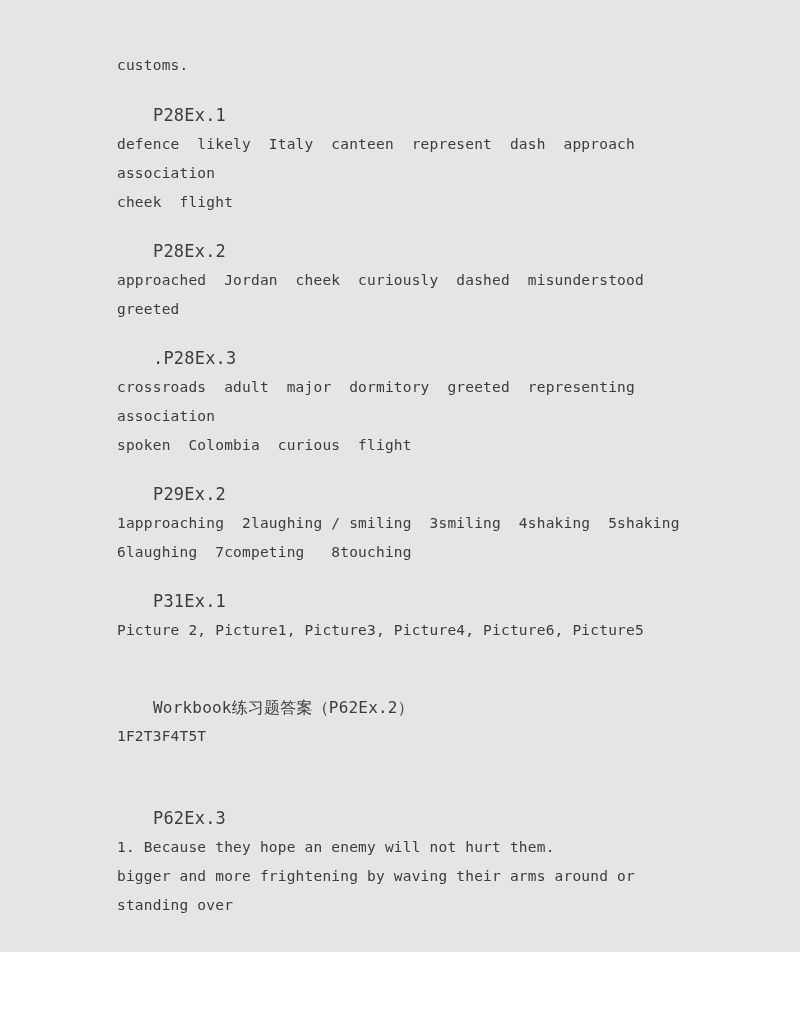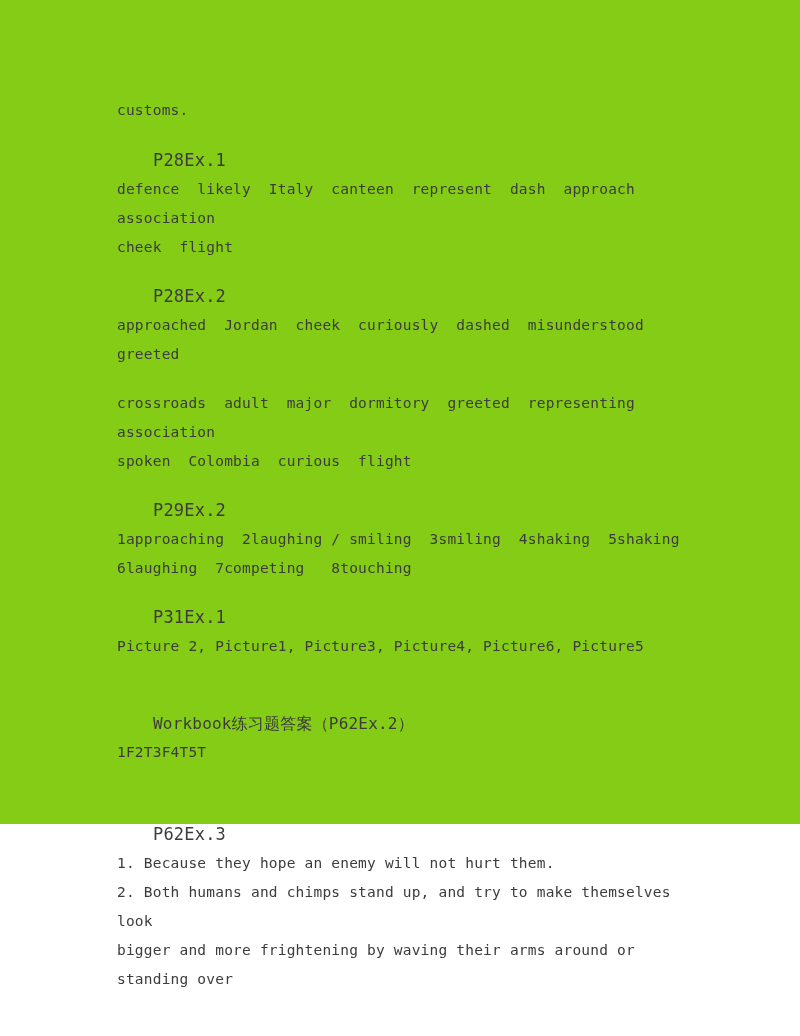--- a/index.html
+++ b/index.html
@@ -11,24 +11,24 @@
   body {
     width: 800px;
     height: 1036px;
     font-family: "DejaVu Sans Mono", "Liberation Mono", monospace;
     color: #3c3c3c;
     overflow: hidden;
   }
   .page {
     position: relative;
     width: 800px;
-    height: 824px;
-    background: #84cc16;
+    height: 952px;
+    background: #e5e5e5;
     box-sizing: border-box;
-    padding: 96px 100px 0 117px;
+    padding: 51px 100px 0 117px;
   }
   .doc-body {
     width: 583px;
   }
   .line {
     font-size: 14.5px;
     line-height: 29px;
     letter-spacing: 0.2px;
     white-space: pre-wrap;
     word-break: normal;
@@ -67,20 +67,21 @@
     <div class="line">defence  likely  Italy  canteen  represent  dash  approach  association</div>
     <div class="line">cheek  flight</div>
 
     <div class="gap-md"></div>
 
     <div class="heading">P28Ex.2</div>
     <div class="line">approached  Jordan  cheek  curiously  dashed  misunderstood  greeted</div>
 
     <div class="gap-md"></div>
 
+    <div class="heading">.P28Ex.3</div>
     <div class="line">crossroads  adult  major  dormitory  greeted  representing  association</div>
     <div class="line">spoken  Colombia  curious  flight</div>
 
     <div class="gap-md"></div>
 
     <div class="heading">P29Ex.2</div>
     <div class="line">1approaching  2laughing / smiling  3smiling  4shaking  5shaking</div>
     <div class="line">6laughing  7competing   8touching</div>
 
     <div class="gap-md"></div>
@@ -90,17 +91,16 @@
 
     <div class="gap-lg"></div>
 
     <div class="heading-cn">Workbook练习题答案（P62Ex.2）</div>
     <div class="line">1F2T3F4T5T</div>
 
     <div class="gap-xl"></div>
 
     <div class="heading">P62Ex.3</div>
     <div class="line">1. Because they hope an enemy will not hurt them.</div>
-    <div class="line">2. Both humans and chimps stand up, and try to make themselves look</div>
     <div class="line">bigger and more frightening by waving their arms around or standing over</div>
 
   </div>
 </div>
 
 </body></html>

